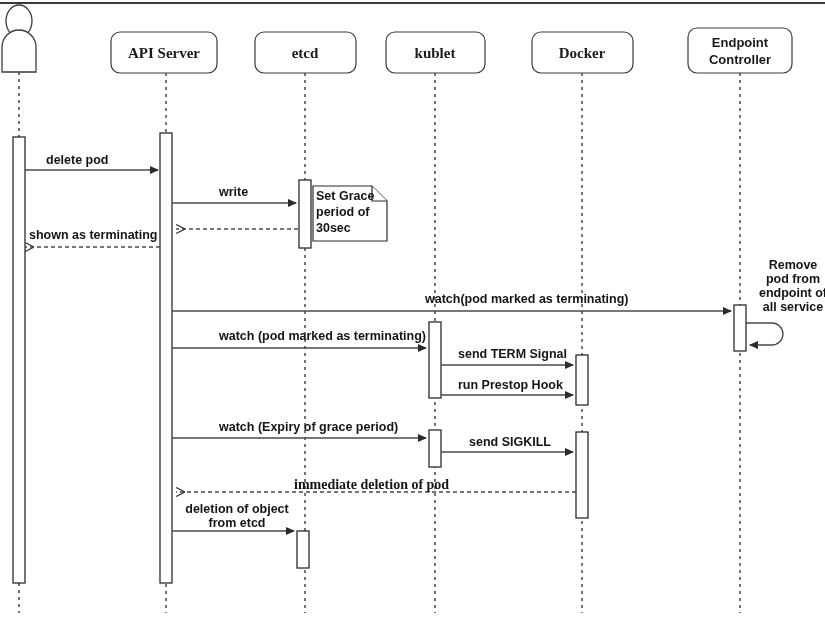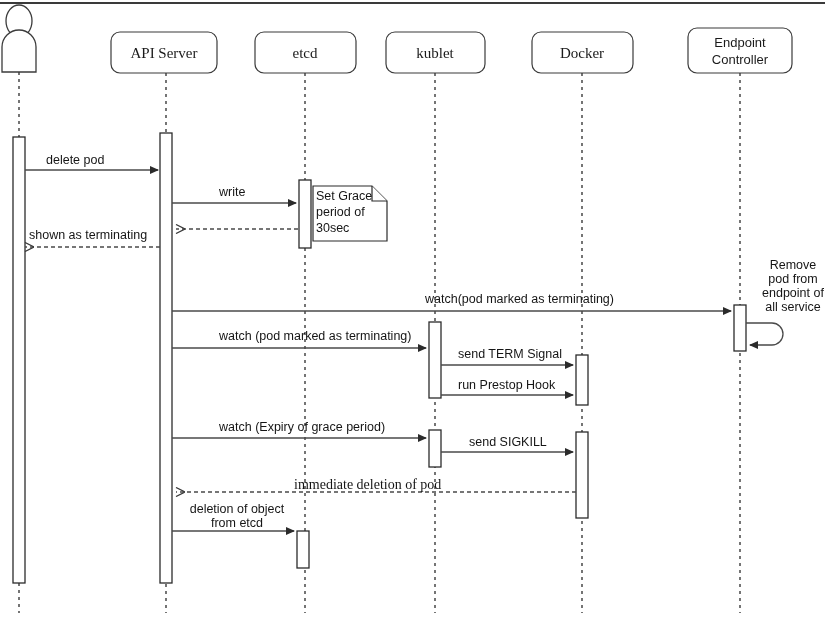--- a/index.html
+++ b/index.html
@@ -9,20 +9,21 @@
   }
   body {
     font-family: "Liberation Sans", sans-serif;
   }
   #canvas {
     position: relative;
     width: 825px;
     height: 619px;
     background: #ffffff;
     overflow: hidden;
+    font-weight: bold;
   }
   svg.diagram {
     position: absolute;
     left: 0;
     top: 0;
     width: 825px;
     height: 619px;
   }
   .lbl-serif {
     font-family: "Liberation Serif", serif;

